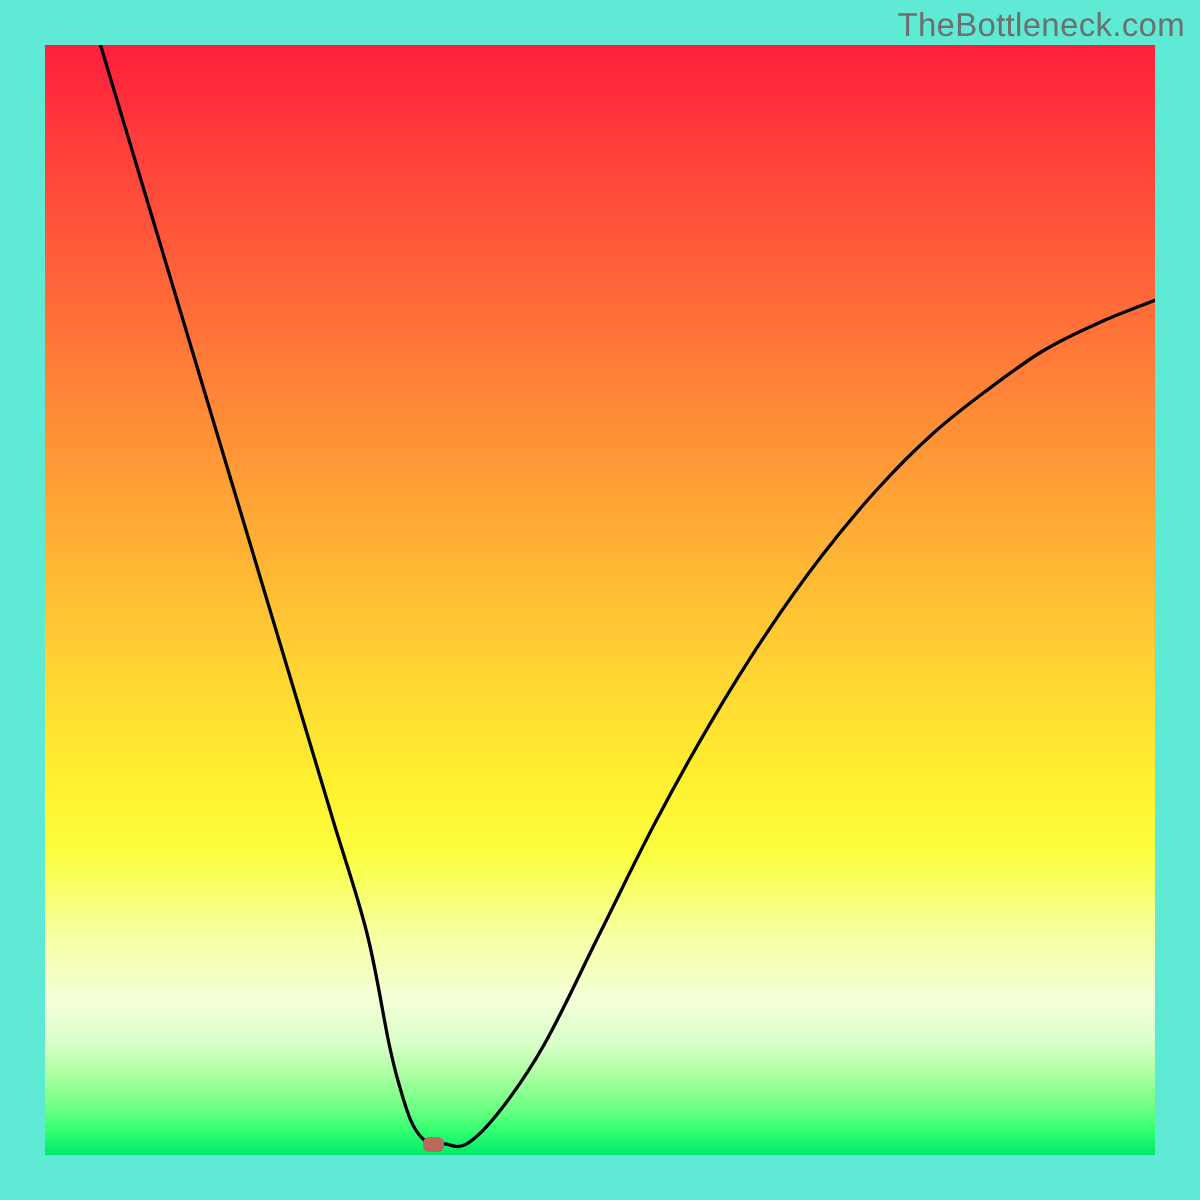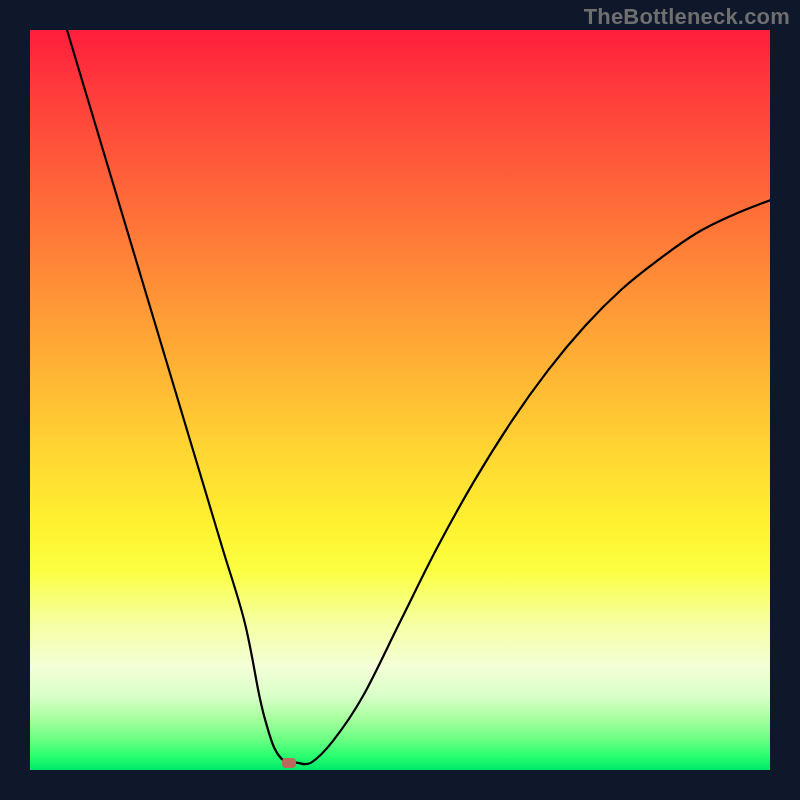--- a/index.html
+++ b/index.html
@@ -7,22 +7,21 @@
     padding: 0;
     width: 800px;
     height: 800px;
     background: #000;
     overflow: hidden;
     font-family: Arial, Helvetica, sans-serif;
   }
   .frame {
     position: absolute;
     inset: 0;
-    background: #0f172a;
-    font-weight: bold;
+    background: #5eead4;
   }
   .plot-area {
     position: absolute;
     left: 30px;
     top: 30px;
     width: 740px;
     height: 740px;
     overflow: hidden;
   }
   .gradient-bg {

